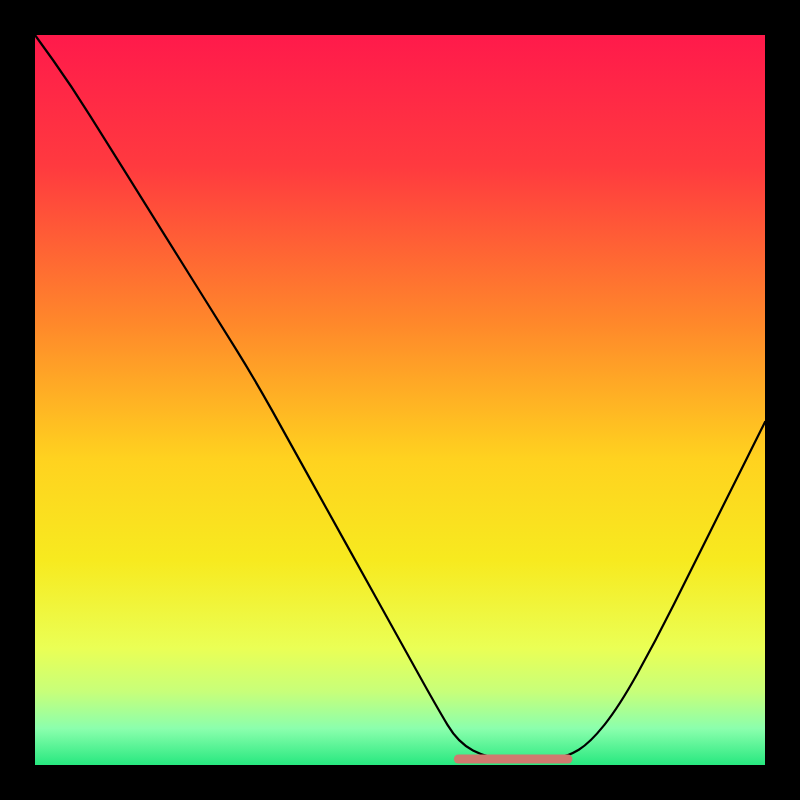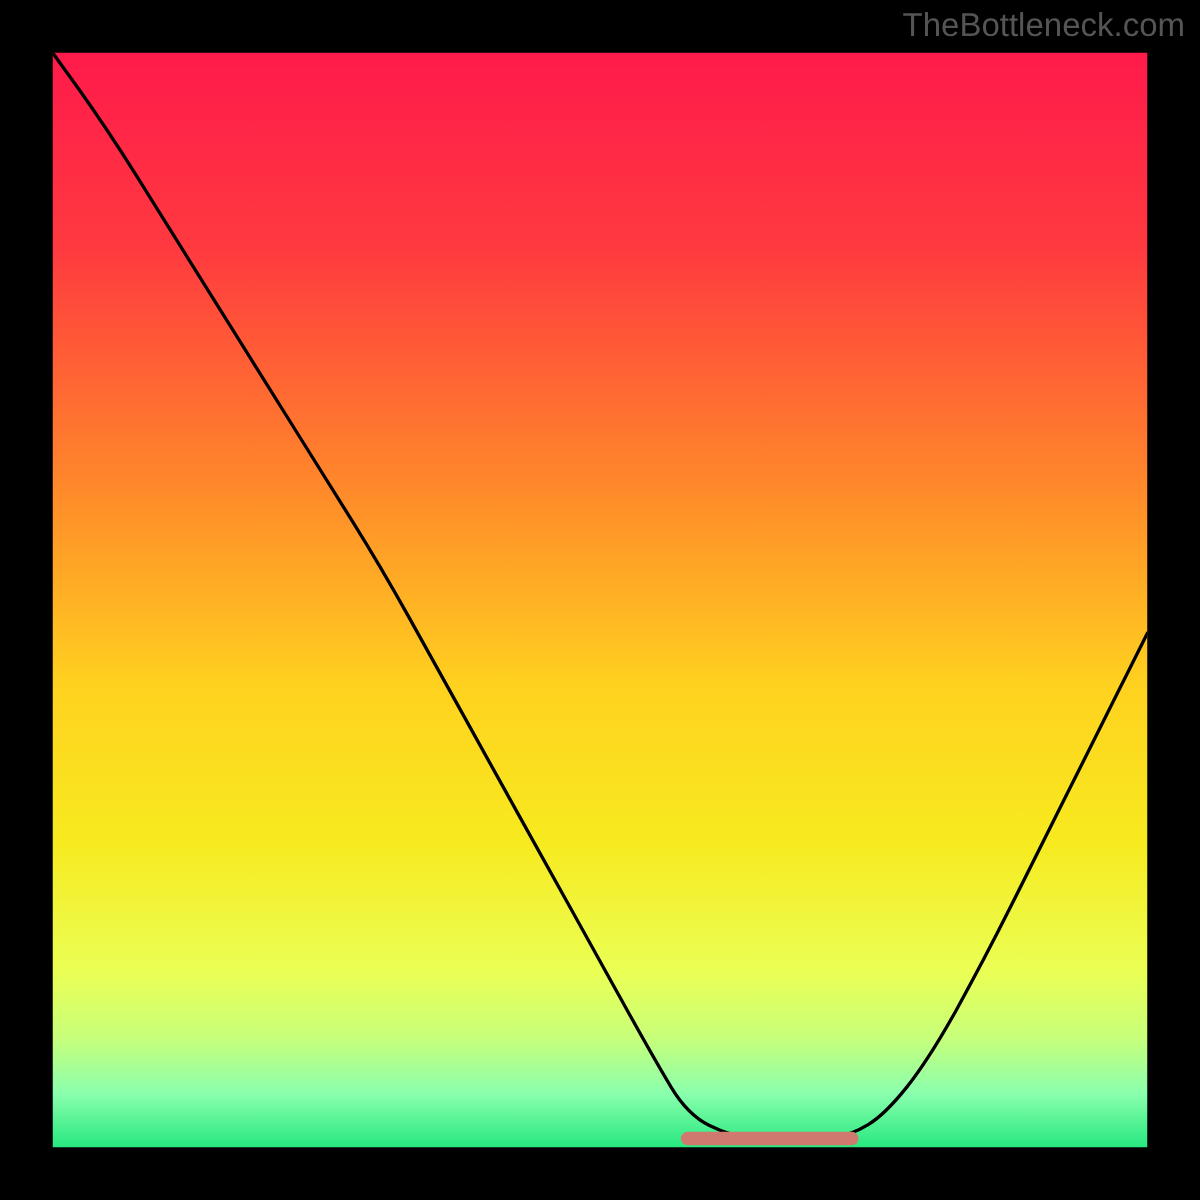--- a/index.html
+++ b/index.html
@@ -34,21 +34,20 @@
     width: 730px;
     height: 730px;
     display: block;
   }
 </style>
 </head>
 <body>
 
 <div class="frame">
 
-  <div class="watermark">TheBottleneck.com</div>
 
   <svg class="plot" viewBox="0 0 730 730" preserveAspectRatio="none">
     <defs>
       <linearGradient id="bg-grad" x1="0" y1="0" x2="0" y2="1">
 
       <stop offset="0%" stop-color="#ff1a4b"></stop>
           <stop offset="18%" stop-color="#ff3a3f"></stop>
           <stop offset="40%" stop-color="#ff8a2a"></stop>
           <stop offset="58%" stop-color="#ffd21f"></stop>
           <stop offset="72%" stop-color="#f7ea1f"></stop>

